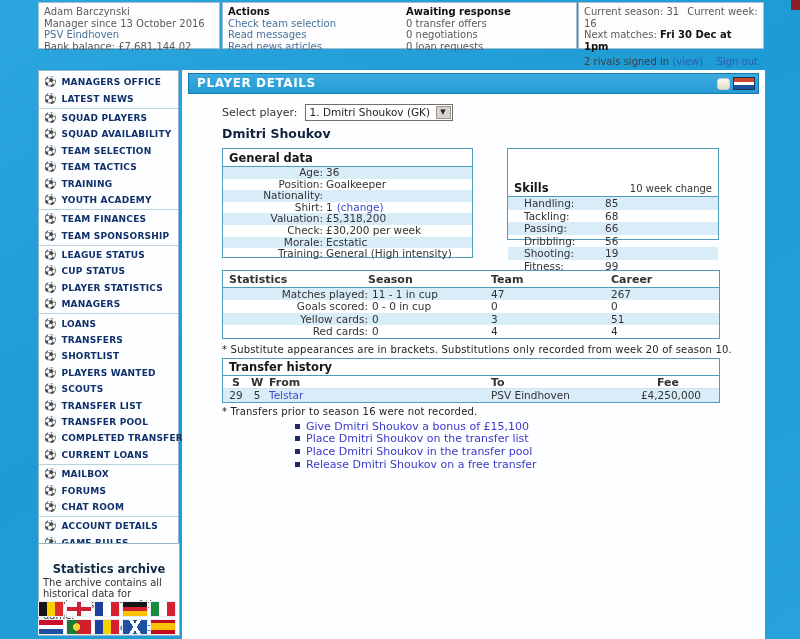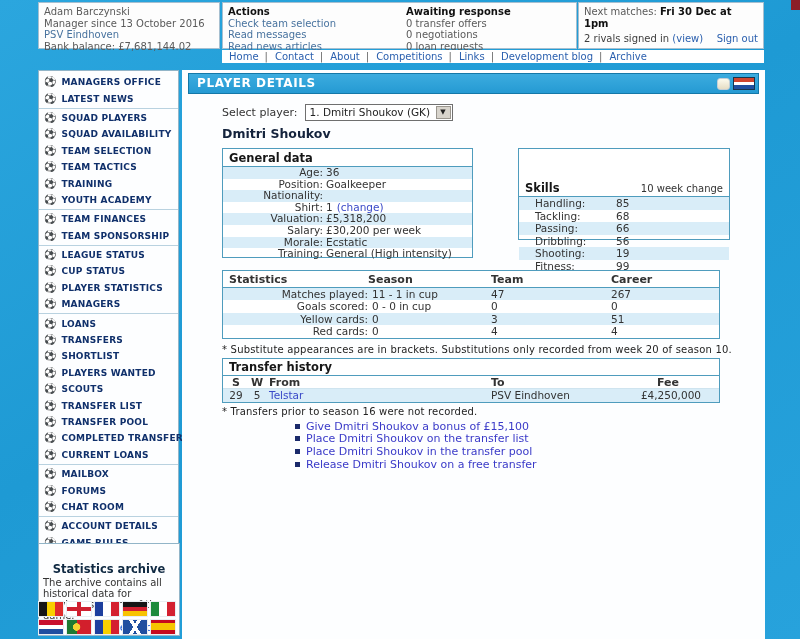--- a/index.html
+++ b/index.html
@@ -87,21 +87,21 @@
   .gtitle { font-weight:bold; font-size:11.5px; color:#161616; border-bottom:1px solid #4f9cbd;
             padding:2px 6px 1px; display:flex; justify-content:space-between; align-items:baseline; }
   .gtitle .sub { font-weight:normal; font-size:10px; color:#333;margin-top:32px; }
   .general { left:40px; top:78px; width:251px; height:110px; }
   .grow { display:flex; height:11.6px; line-height:11.6px; }
   .gbody .grow:nth-child(odd) { background:#d9edf8; }
   .general .glabel { width:100px; text-align:right; }
   .skills .glabel { width:78px; text-align:left;margin-left:16px; }
   .gval { padding-left:3px; white-space:nowrap; }
   .inline-link { color:#3a49c8; text-decoration:none; margin-left:4px; cursor:pointer; }
-  .skills { left:336px; top:78px; width:212px; height:92px; }
+  .skills { left:325px; top:78px; width:212px; height:92px; }
   .skills .grow { height:12.6px; line-height:12.6px; }
 
   .stats { left:40px; top:200px; width:498px; height:69px; }
   .shead { display:flex; font-weight:bold; font-size:11px; border-bottom:1px solid #4f9cbd; padding:2px 0 1px; }
   .c1 { width:145px; } .c2 { width:123px; } .c3 { width:120px; } .c4 { flex:1; }
   .shead .c1 { padding-left:6px; }
   .srow { display:flex; height:12.4px; line-height:12.4px; font-size:10.5px; }
   .srow:nth-child(odd) { background:#d9edf8; }
   .srow .c1 { text-align:right; }
   .srow .c2 { padding-left:4px; }
@@ -150,34 +150,34 @@
     </div>
     <div class="awaiting-col">
       <b>Awaiting response</b>
       <span class="plain-line">0 transfer offers</span>
       <span class="plain-line">0 negotiations</span>
       <span class="plain-line">0 loan requests</span>
     </div>
   </div>
 
   <div class="tbox box-status">
+    <span class="plain-line status-line1">
+      <span>Current season: 31</span><span>Current week: 16</span>
+    </span>
     <span class="plain-line">
       <span>Next matches:</span>
       <b>Fri 30 Dec at 1pm</b>
     </span>
     <span class="status-line3">
       <span><span>2 rivals signed in</span>
         <a class="view-link">(view)</a></span>
       <a class="signout-link">Sign out</a>
     </span>
   </div>
 
-  <div class="navstrip">
-    <a>Home</a><a>Contact</a><a>About</a><a>Competitions</a><a>Links</a><a>Development blog</a><a>Archive</a>
-  </div>
 
   <div class="sidebar">
     <div class="side-group">
       <div class="side-item">
           <span class="ball">⚽</span>
           <span class="side-label">MANAGERS OFFICE</span>
         </div>
       <div class="side-item">
           <span class="ball">⚽</span>
           <span class="side-label">LATEST NEWS</span>
@@ -362,21 +362,21 @@
         <div class="grow">
             <span class="glabel">Shirt:</span>
             <span class="gval">1</span>
             <a class="inline-link">(change)</a>
           </div>
         <div class="grow">
             <span class="glabel">Valuation:</span>
             <span class="gval">£5,318,200</span>
           </div>
         <div class="grow">
-            <span class="glabel">Salary:</span>
+            <span class="glabel">Check:</span>
             <span class="gval">£30,200 per week</span>
           </div>
         <div class="grow">
             <span class="glabel">Morale:</span>
             <span class="gval">Ecstatic</span>
           </div>
         <div class="grow">
             <span class="glabel">Training:</span>
             <span class="gval">General (High intensity)</span>
           </div>

